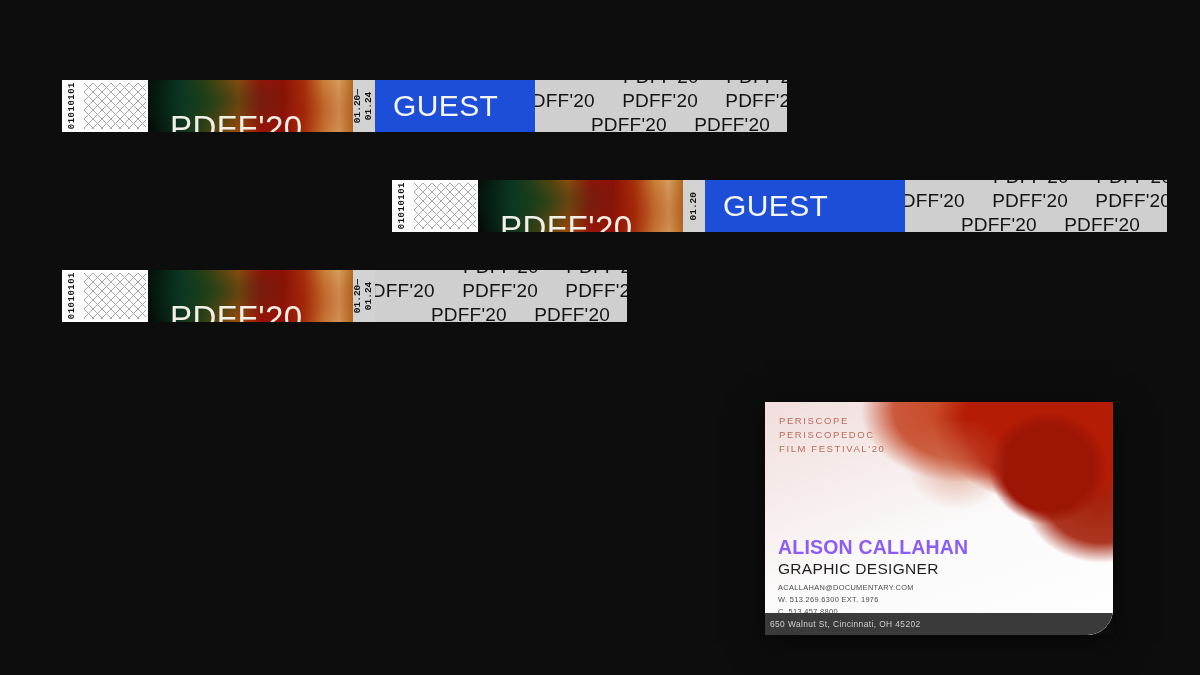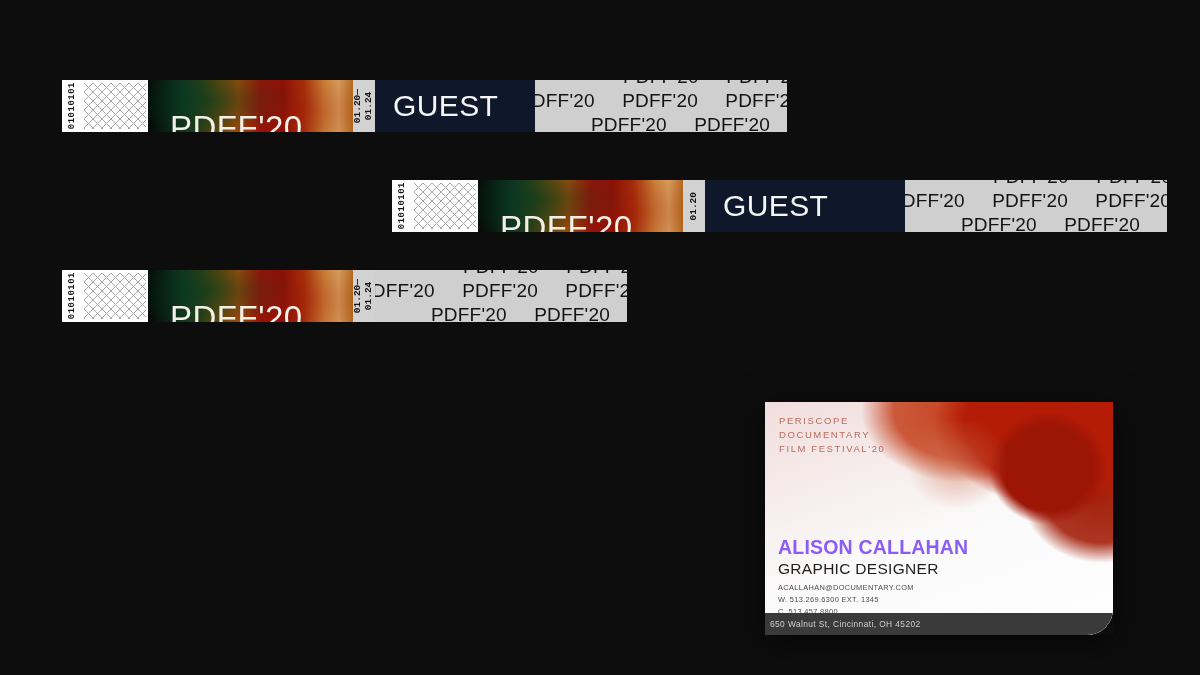--- a/index.html
+++ b/index.html
@@ -113,21 +113,21 @@
     color: #141414;
     writing-mode: vertical-rl;
     transform: rotate(180deg);
     white-space: pre-line;
     line-height: 1.15;
     text-align: center;
   }
 
   
   .role {
-    background: #0f172a;
+    background: #1d4ed8;
     display: flex;
     align-items: center;
     padding: 0 18px;
     color: #f5f5f5;
     font-size: 30px;
     font-weight: 400;
     letter-spacing: 0.4px;
     white-space: nowrap;
   }
 
@@ -315,30 +315,30 @@
 
   <div class="card-shadow"></div>
   <div class="card">
     <div class="card-paper"></div>
     <div class="ink"></div>
     <div class="ink2"></div>
     <div class="ink-wash"></div>
 
     <div class="card-logo">
       <div>PERISCOPE</div>
-      <div>DOCUMENTARY</div>
+      <div>PERISCOPEDOC</div>
       <div>FILM FESTIVAL'20</div>
     </div>
 
     <div class="card-name">ALISON CALLAHAN</div>
     <div class="card-role">GRAPHIC DESIGNER</div>
 
     <div class="card-contact">
       <div>ACALLAHAN@DOCUMENTARY.COM</div>
-      <div>W. 513.269.6300 EXT. 1345</div>
+      <div>W. 513.269.6300 EXT. 1976</div>
       <div>C. 513.457.8800</div>
     </div>
 
     <div class="card-footer">
       <span>650 Walnut St, Cincinnati, OH 45202</span>
     </div>
   </div>
 
 </div>
 

